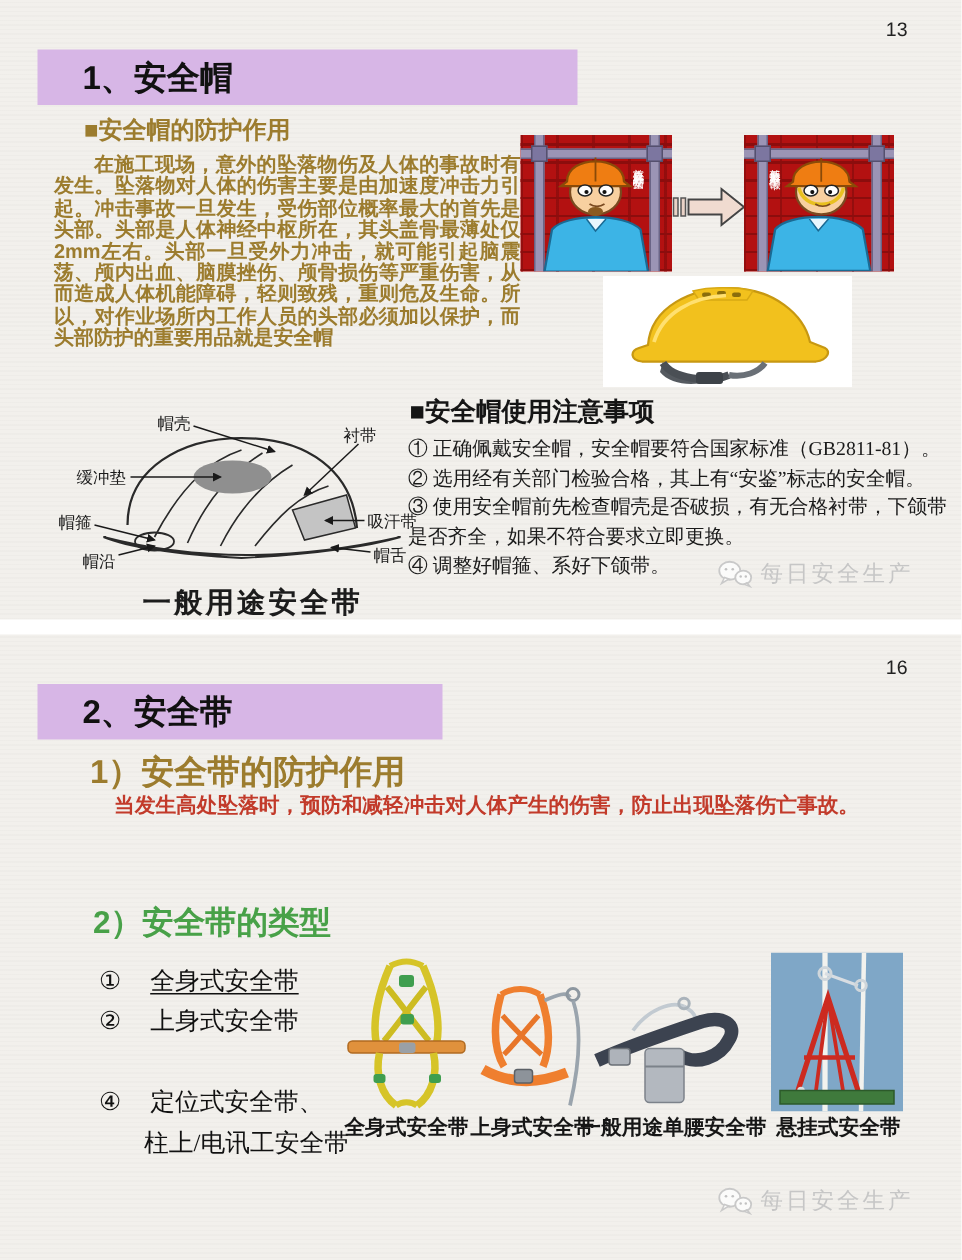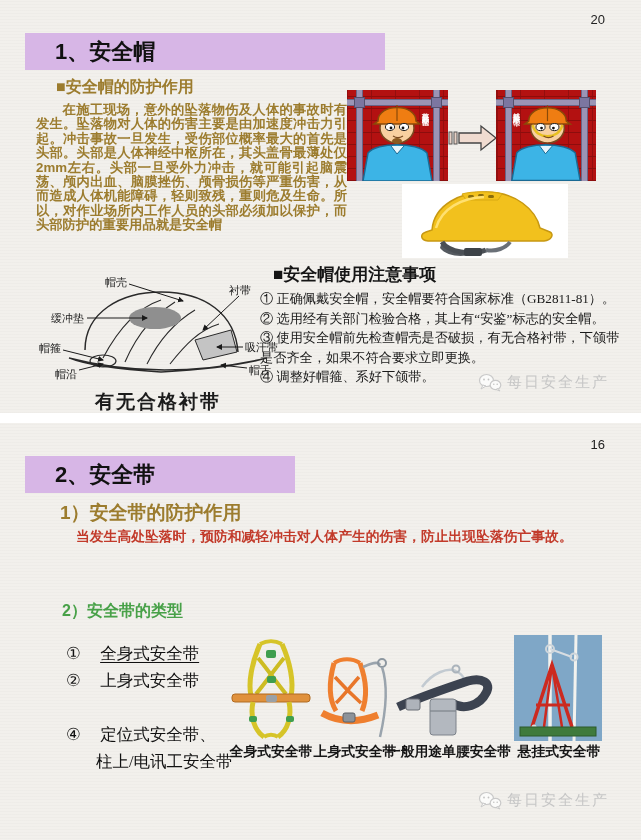--- a/index.html
+++ b/index.html
@@ -21,36 +21,36 @@
   .diagram-caption{color:#1c1c1c;font-weight:bold;font-size:19px;letter-spacing:2px;}
   .watermark{display:flex;align-items:center;gap:5px;color:#c6c6c6;font-size:15px;letter-spacing:2px;}
   .cartoon{position:absolute;background-color:#b31111;overflow:hidden;
     background-image:repeating-linear-gradient(0deg,#8c0d0d 0 1.5px,transparent 1.5px 12px),
                      repeating-linear-gradient(90deg,rgba(140,13,13,.8) 0 1.5px,transparent 1.5px 24px);}
   .pipe-h{position:absolute;left:0;right:0;height:5px;background:#9b94b5;border-top:1px solid #6a6486;border-bottom:1px solid #6a6486;}
   .pipe-v{position:absolute;top:0;bottom:0;width:5px;background:#9b94b5;border-left:1px solid #6a6486;border-right:1px solid #6a6486;}
   .clamp{position:absolute;width:9px;height:9px;background:#7c76a0;border:1px solid #55506e;}
   .vtext{position:absolute;writing-mode:vertical-rl;color:#ffffff;font-size:7.5px;line-height:9px;letter-spacing:1px;}
   .photo{position:absolute;background:#ffffff;}
-  .h-green{color:#48a148;font-weight:bold;font-size:16px;}
-  .h-gold2{font-weight:bold;font-size:19px;}
+  .h-green{color:#48a148;font-weight:bold;font-size:21px;}
+  .h-gold2{font-weight:bold;font-size:22px;}
   .redline{color:#c23a2a;font-weight:bold;font-size:13.8px;font-family:"Liberation Serif",serif;}
   .typelist{font-family:"Liberation Serif",serif;color:#111;font-size:16.5px;}
   .typelist .row{position:absolute;left:0;white-space:nowrap;}
   .typelist .num{display:inline-block;width:30px;}
   .typelist .u{text-decoration:underline;text-underline-offset:3px;}
   .figcap{position:absolute;text-align:center;font-family:"Liberation Serif",serif;
           font-weight:bold;color:#161616;font-size:13.8px;white-space:nowrap;}
   svg text{font-family:"Liberation Serif",serif;}
 </style>
 </head>
 <body>
 
 <div class="slide" id="slide1">
-  <div class="pagenum">20</div>
+  <div class="pagenum">13</div>
 
   <div class="banner" style="left:25px;top:33px;width:360px;height:37px;">
     <span>1、安全帽</span>
   </div>
 
   <div class="abs gold h-gold" style="left:56px;top:77px;">■安全帽的防护作用</div>
 
   <div class="abs gold para" style="left:36px;top:103px;width:311px;">在施工现场，意外的坠落物伤及人体的事故时有发生。坠落物对人体的伤害主要是由加速度冲击力引起。冲击事故一旦发生，受伤部位概率最大的首先是头部。头部是人体神经中枢所在，其头盖骨最薄处仅2mm左右。头部一旦受外力冲击，就可能引起脑震荡、颅内出血、脑膜挫伤、颅骨损伤等严重伤害，从而造成人体机能障碍，轻则致残，重则危及生命。所以，对作业场所内工作人员的头部必须加以保护，而头部防护的重要用品就是安全帽</div>
 
   <div class="cartoon" style="left:347px;top:90px;width:101px;height:91px;">
@@ -113,21 +113,21 @@
       <path d="M34,44 C40,24 60,14 82,13" stroke="#ffe070" stroke-width="2.5" fill="none"></path>
       <path d="M40,57 C42,66 58,72 70,70 C60,74 44,72 38,64" fill="#555a60"></path>
       <path d="M40,58 C46,68 70,72 84,66" stroke="#4a4f55" stroke-width="5" fill="none"></path>
       <path d="M84,66 C94,68 104,64 108,58" stroke="#6a7077" stroke-width="4" fill="none"></path>
       <rect x="62" y="64" width="18" height="8" rx="2" fill="#3d4248"></rect>
     </svg>
   </div>
 
   <div class="abs h-black" style="left:273px;top:263px;">■安全帽使用注意事项</div>
 
-  <div class="abs notes" style="left:260px;top:289px;width:360px;">
+  <div class="abs notes" style="left:272px;top:289px;width:360px;">
     <p>① 正确佩戴安全帽，安全帽要符合国家标准（GB2811-81）。</p>
     <p>② 选用经有关部门检验合格，其上有“安鉴”标志的安全帽。</p>
     <p>③ 使用安全帽前先检查帽壳是否破损，有无合格衬带，下颌带是否齐全，如果不符合要求立即更换。</p>
     <p>④ 调整好帽箍、系好下颌带。</p>
   </div>
 
   <svg class="abs" style="left:33px;top:268px;" width="248" height="120" viewBox="0 0 248 120">
     <defs>
       <marker id="ah" markerWidth="7" markerHeight="7" refX="5" refY="3" orient="auto">
         <path d="M0,0 L6,3 L0,6 Z" fill="#1a1a1a"></path>
@@ -151,21 +151,21 @@
     <line x1="214" y1="100" x2="188" y2="97" stroke="#1a1a1a" stroke-width="1" marker-end="url(#ah)"></line>
     <text x="72" y="18" font-size="11" fill="#1a1a1a">帽壳</text>
     <text x="196" y="26" font-size="11" fill="#1a1a1a">衬带</text>
     <text x="18" y="54" font-size="11" fill="#1a1a1a">缓冲垫</text>
     <text x="6" y="84" font-size="11" fill="#1a1a1a">帽箍</text>
     <text x="22" y="110" font-size="11" fill="#1a1a1a">帽沿</text>
     <text x="212" y="83" font-size="11" fill="#1a1a1a">吸汗带</text>
     <text x="216" y="106" font-size="11" fill="#1a1a1a">帽舌</text>
   </svg>
 
-  <div class="abs diagram-caption" style="left:95px;top:389px;">有无合格衬带</div>
+  <div class="abs diagram-caption" style="left:95px;top:389px;">一般用途安全带</div>
 
   <div class="abs watermark" style="left:478px;top:373px;">
     <svg width="24" height="19" viewBox="0 0 24 19">
       <ellipse cx="8.5" cy="7.5" rx="7" ry="6" fill="#fbfbfa" stroke="#c9c9c9" stroke-width="1.2"></ellipse>
       <path d="M5,12 L3,16 L8,13 Z" fill="#fbfbfa" stroke="#c9c9c9" stroke-width="1"></path>
       <circle cx="6" cy="6.5" r="0.9" fill="#c2c2c2"></circle>
         <circle cx="10.5" cy="6.5" r="0.9" fill="#c2c2c2"></circle>
       <ellipse cx="17.5" cy="12" rx="5.3" ry="4.6" fill="#fbfbfa" stroke="#c9c9c9" stroke-width="1.2"></ellipse>
       <path d="M20,15.5 L22,18 L18,16.5 Z" fill="#fbfbfa" stroke="#c9c9c9" stroke-width="1"></path>
       <circle cx="15.8" cy="11.3" r="0.8" fill="#c2c2c2"></circle>

